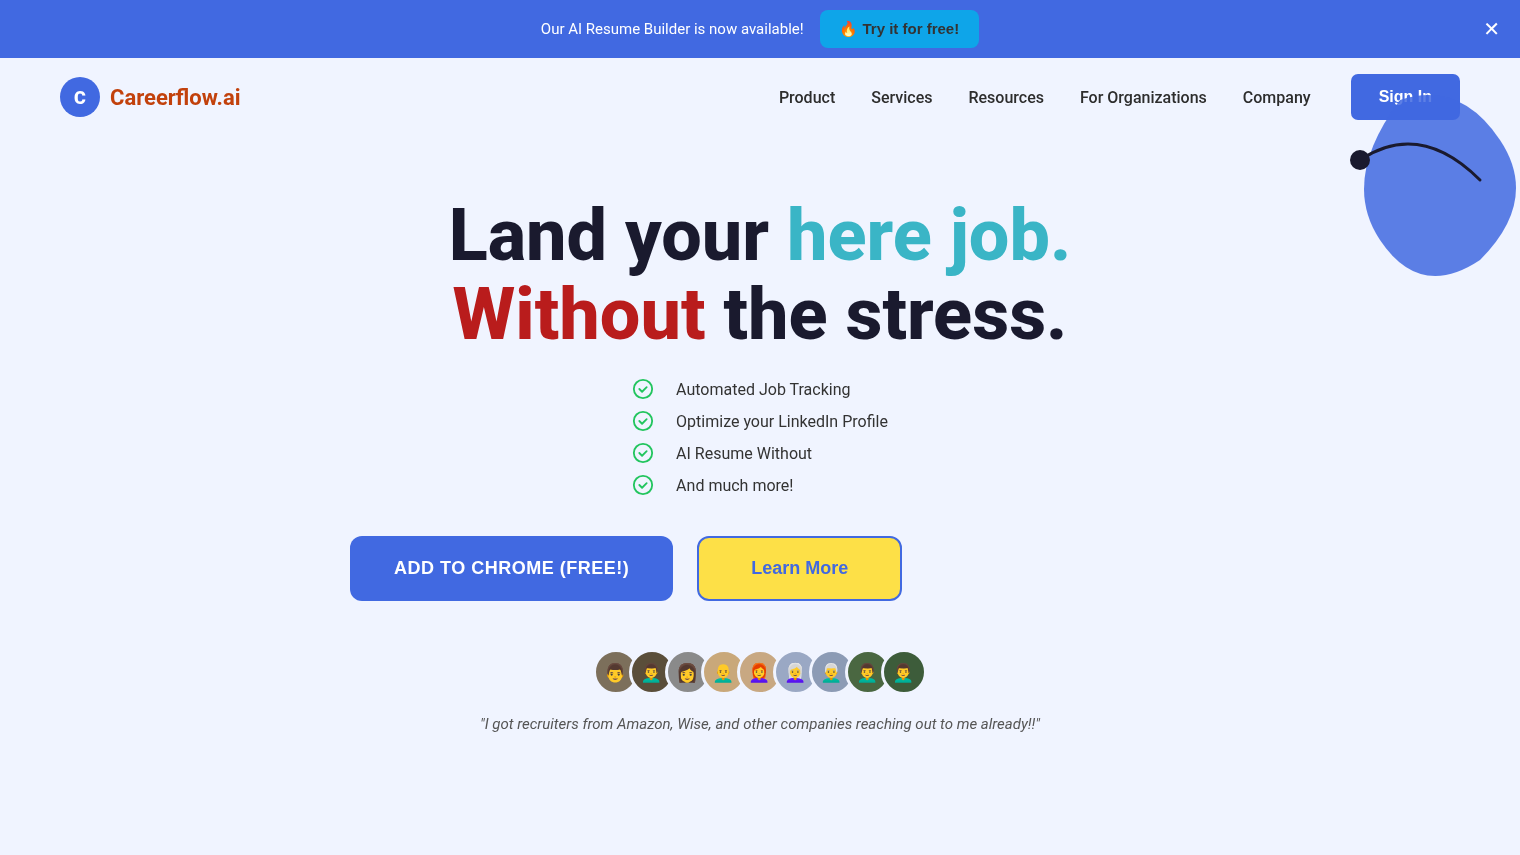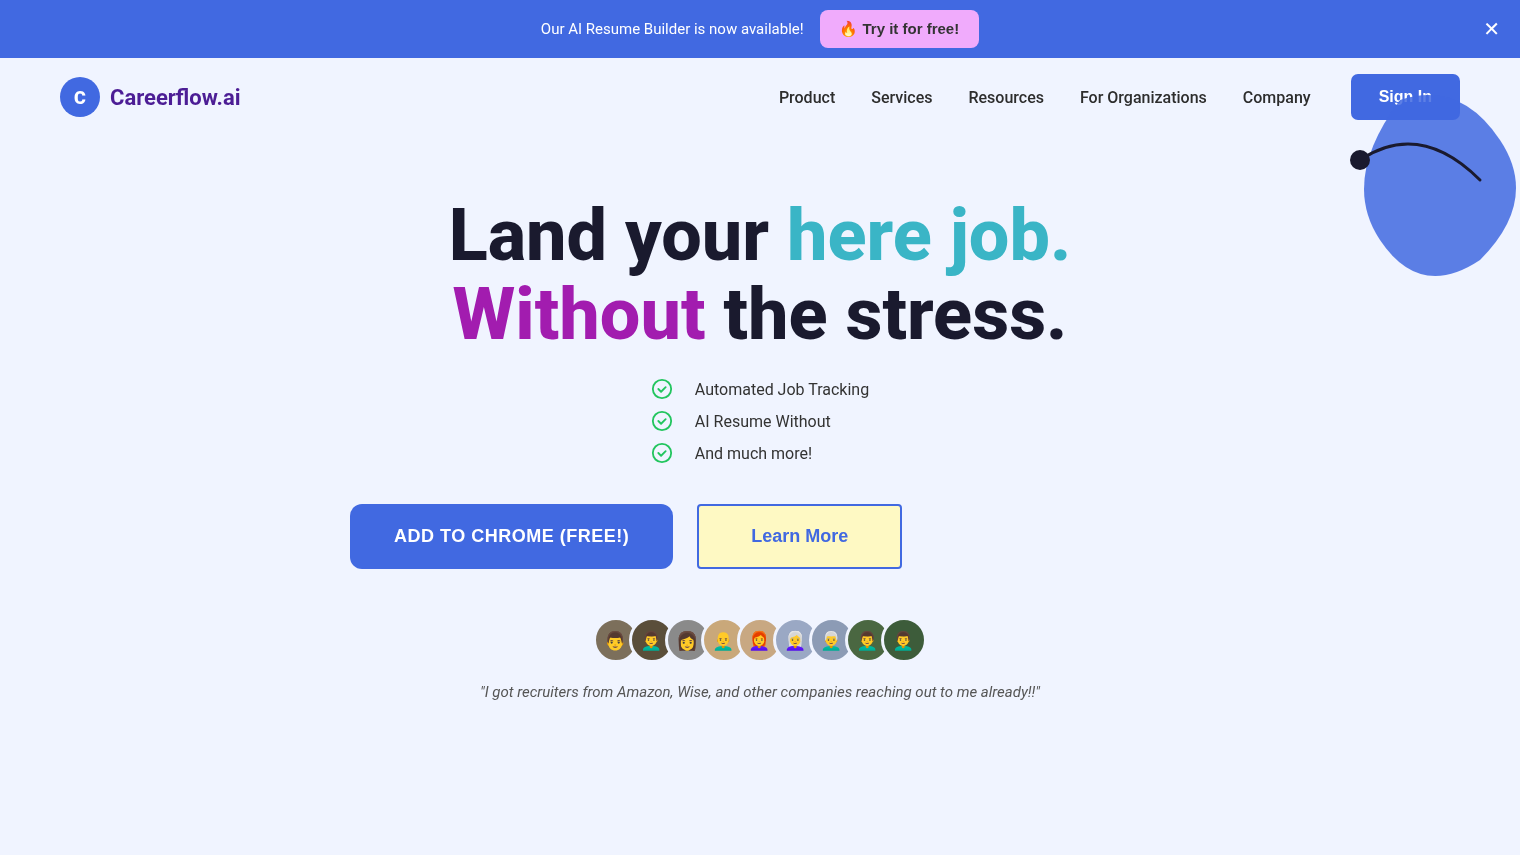--- a/index.html
+++ b/index.html
@@ -15,21 +15,21 @@
       padding: 10px 20px;
       gap: 16px;
       position: relative;
       min-height: 58px;
     }
     .announcement-text {
       font-size: 15px;
       color: white;
     }
     .try-btn {
-      background: #f0abfc;
+      background: #0ea5e9;
       color: #333;
       border: none;
       border-radius: 8px;
       padding: 10px 20px;
       font-size: 15px;
       font-weight: 600;
       cursor: pointer;
       white-space: nowrap;
     }
     .close-btn {
@@ -66,21 +66,21 @@
       display: flex;
       align-items: center;
       justify-content: center;
       color: white;
       font-weight: 900;
       font-size: 18px;
     }
     .logo-text {
       font-size: 22px;
       font-weight: 700;
-      color: #4c1d95;
+      color: #c2410c;
     }
     .nav-links {
       display: flex;
       align-items: flex-end;
       gap: 36px;
       list-style: none;
       margin-right: 40px;
     }
     .nav-links a {
       text-decoration: none;
@@ -122,21 +122,21 @@
       font-size: 72px;
       font-weight: 800;
       line-height: 1.1;
       margin-bottom: 24px;
       color: #1a1a2e;
     }
     .hero-headline .dream {
       color: #3ab5c6;
     }
     .hero-headline .without {
-      color: #a21caf;
+      color: #b91c1c;
       text-align: center;
     }
     .hero-sub {
       font-size: 18px;
       color: #555;
       margin-bottom: 24px;
     }
     .checklist {
       list-style: none;
       display: inline-flex;
@@ -172,24 +172,24 @@
       border: none;
       border-radius: 12px;
       padding: 22px 44px;
       font-size: 18px;
       font-weight: 800;
       cursor: pointer;
       letter-spacing: 0.5px;
       text-transform: uppercase;
     }
     .cta-secondary {
-      background: #fef9c3;
+      background: #fde047;
       color: #4169e1;
       border: 2px solid #4169e1;
-      border-radius: 4px;
+      border-radius: 12px;
       padding: 9px 52px;
       font-size: 18px;
       font-weight: 700;
       cursor: pointer;
     }
 
     
     .avatars-section {
       display: flex;
       justify-content: center;
@@ -281,20 +281,27 @@
         <circle cx="12" cy="12" r="10" stroke="#22c55e" stroke-width="2"></circle>
         <path d="M8 12l3 3 5-5" stroke="#22c55e" stroke-width="2" stroke-linecap="round" stroke-linejoin="round"></path>
       </svg>
       <span>Automated Job Tracking</span>
     </li>
     <li>
       <svg class="check-icon" viewBox="0 0 24 24" fill="none">
         <circle cx="12" cy="12" r="10" stroke="#22c55e" stroke-width="2"></circle>
         <path d="M8 12l3 3 5-5" stroke="#22c55e" stroke-width="2" stroke-linecap="round" stroke-linejoin="round"></path>
       </svg>
+      <span>Optimize your LinkedIn Profile</span>
+    </li>
+    <li>
+      <svg class="check-icon" viewBox="0 0 24 24" fill="none">
+        <circle cx="12" cy="12" r="10" stroke="#22c55e" stroke-width="2"></circle>
+        <path d="M8 12l3 3 5-5" stroke="#22c55e" stroke-width="2" stroke-linecap="round" stroke-linejoin="round"></path>
+      </svg>
       <span>AI Resume Without</span>
     </li>
     <li>
       <svg class="check-icon" viewBox="0 0 24 24" fill="none">
         <circle cx="12" cy="12" r="10" stroke="#22c55e" stroke-width="2"></circle>
         <path d="M8 12l3 3 5-5" stroke="#22c55e" stroke-width="2" stroke-linecap="round" stroke-linejoin="round"></path>
       </svg>
       <span>And much more!</span>
     </li>
   </ul>

